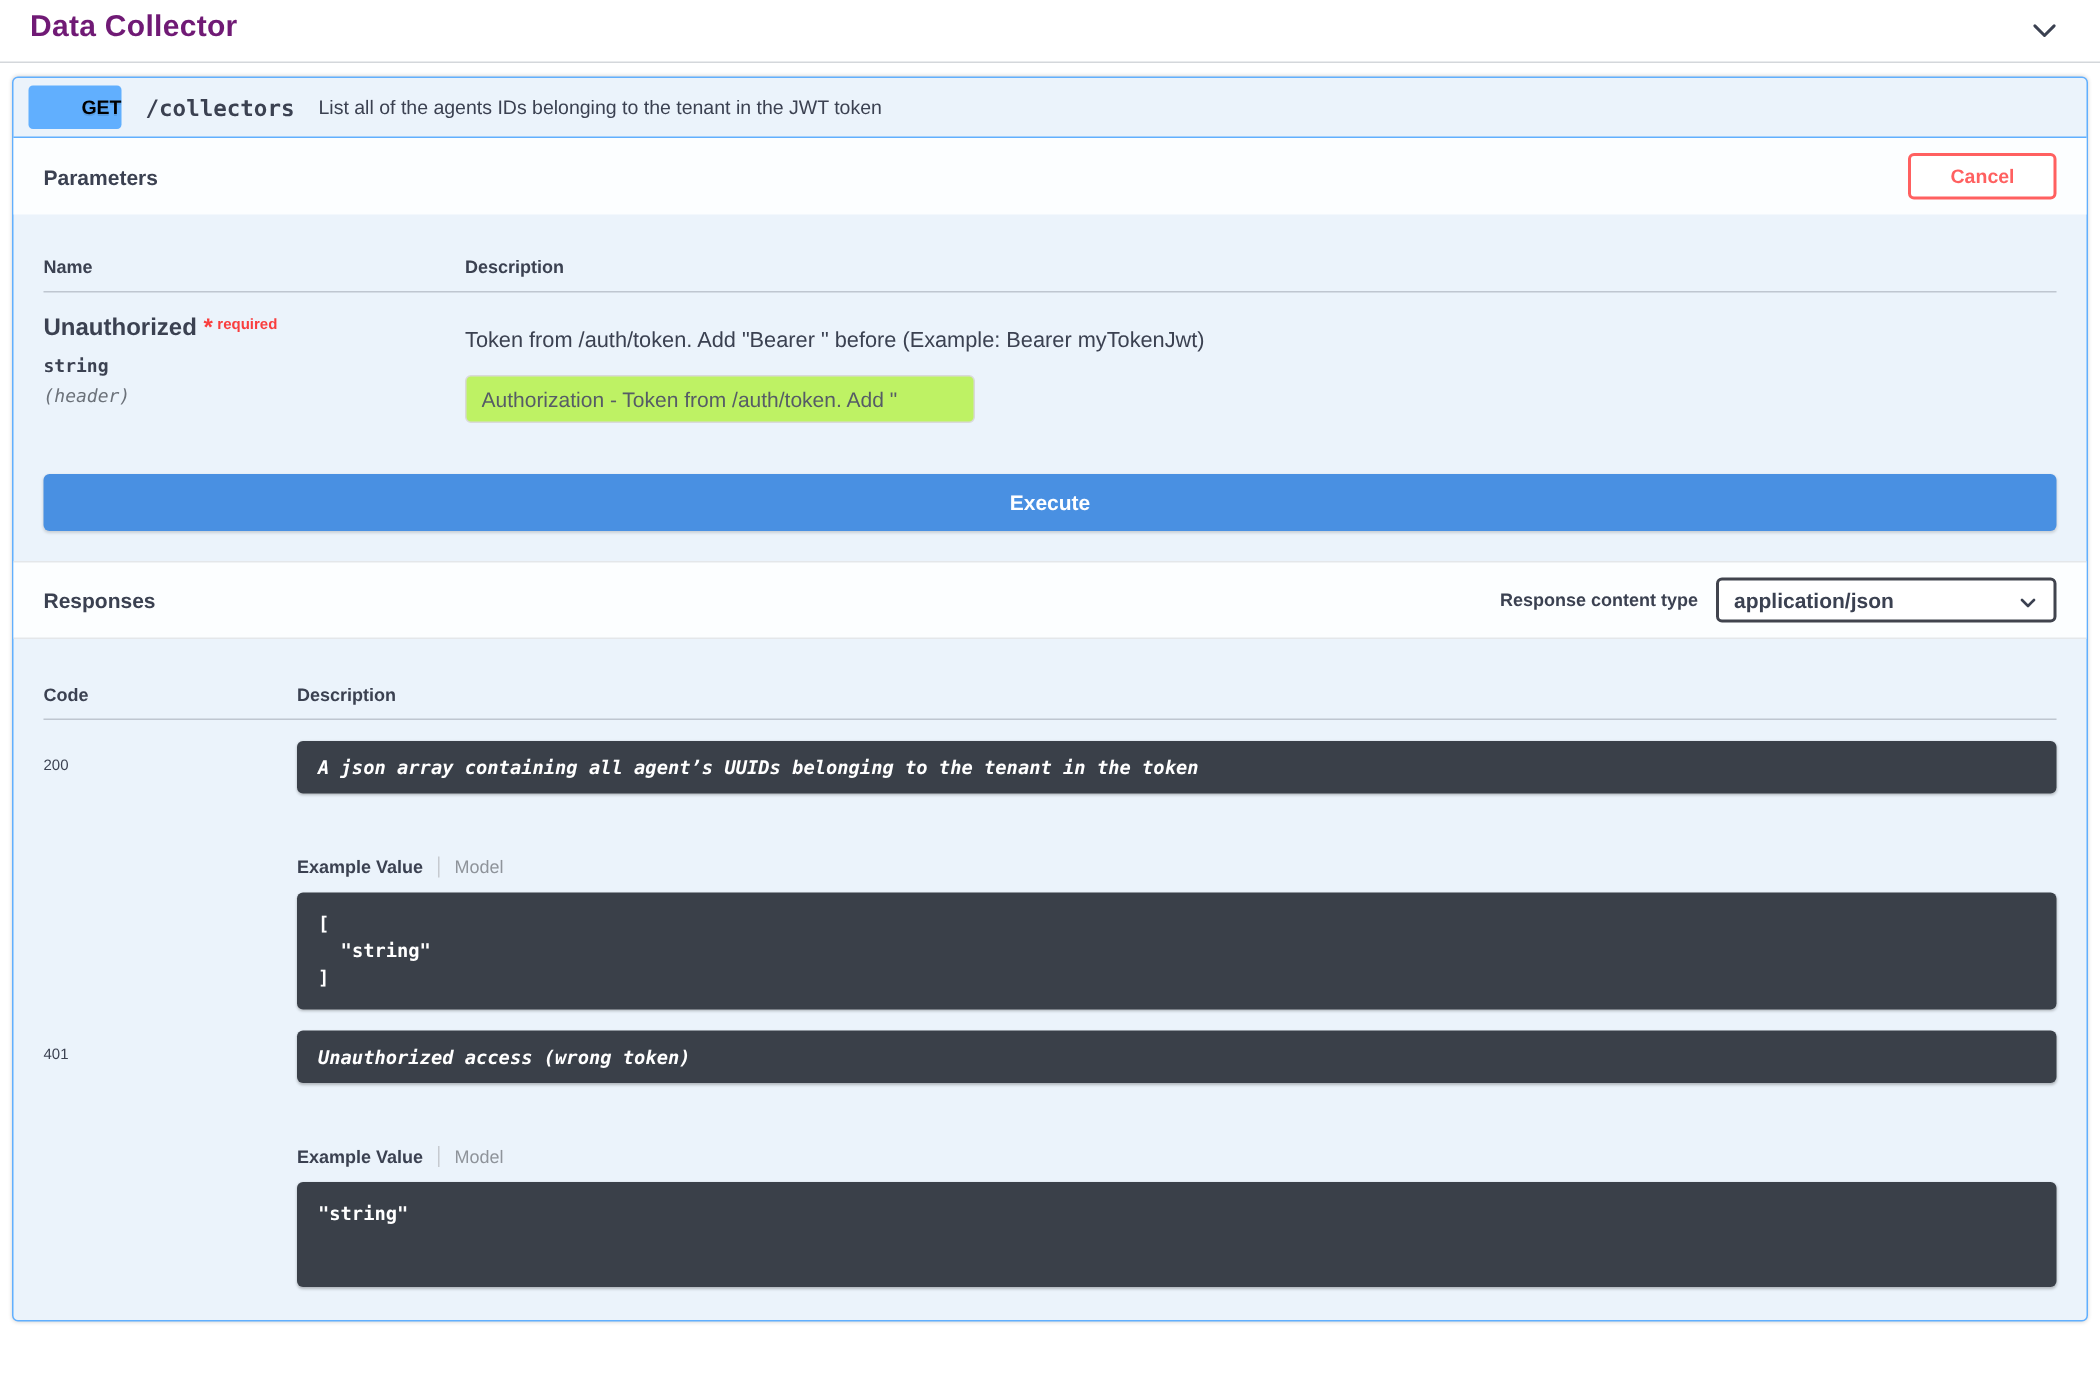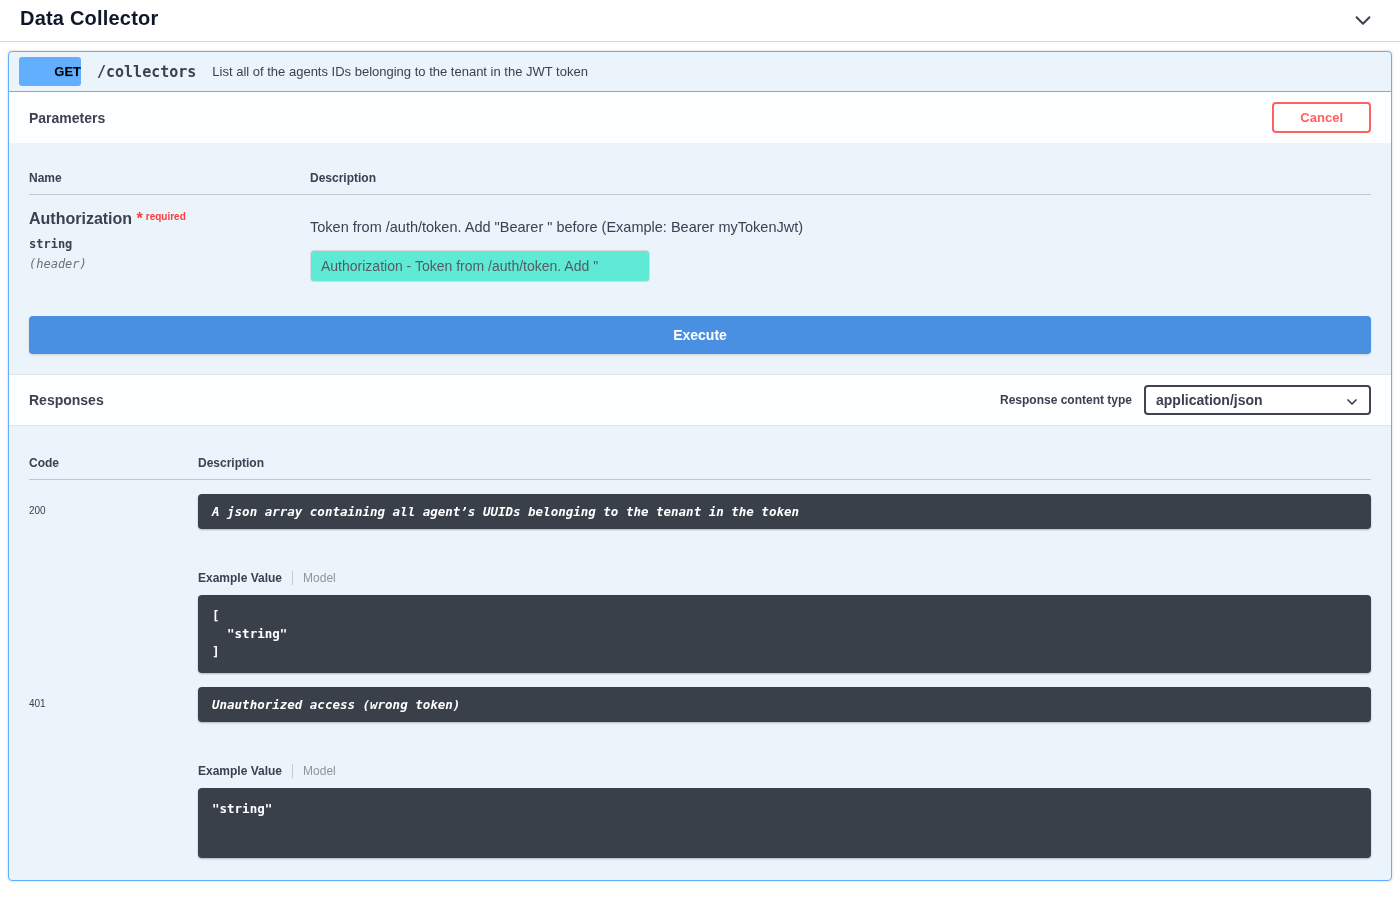--- a/index.html
+++ b/index.html
@@ -2,21 +2,21 @@
 <html><head>
 <meta charset="utf-8">
 <style>
   * { box-sizing: border-box; margin: 0; padding: 0; }
   html, body { width: 1400px; height: 916px; background: #ffffff; overflow: hidden; }
   body { font-family: "Liberation Sans", sans-serif; color: #3b4151; }
 
   
   .tag-header { display: flex; justify-content: space-between; align-items: flex-start;
                 padding: 7px 26px 0 20px; height: 41px; }
-  .tag-title { font-size: 20px; font-weight: bold; color: #0f172a; letter-spacing: 0.2px; }
+  .tag-title { font-size: 20px; font-weight: bold; color: #701a75; letter-spacing: 0.2px; }
   .tag-chevron { margin-top: 2px; cursor: pointer; line-height: 0; }
   .tag-divider { border: none; border-top: 1px solid #d4d7db; }
 
   
   .opblock { margin: 9px 8px 0; border: 1px solid #61affe; border-radius: 4px;
              background: #ebf3fb; box-shadow: 0 0 3px rgba(0,0,0,.18); }
 
   .opblock-summary { display: flex; align-items: center; gap: 16px;
                      padding: 5px 10px; border-bottom: 1px solid #61affe; cursor: pointer; }
   .method-badge { background: #61affe; color: #000000; font-weight: bold; font-size: 13px;
@@ -44,21 +44,21 @@
   .param-row { display: flex; padding: 15px 0 12px; }
   .param-name-line { font-size: 16px; font-weight: bold; color: #3b4151; }
   .required-star { color: #f93e3e; }
   .required-label { color: #f93e3e; font-size: 10px; position: relative; top: -4px; margin-left: 3px; }
   .param-type { font-family: "DejaVu Sans Mono", monospace; font-weight: bold;
                 font-size: 12px; margin-top: 9px; }
   .param-in { font-family: "DejaVu Sans Mono", monospace; font-style: italic;
               font-size: 12px; color: #6b7179; margin-top: 6px; }
   .param-desc-text { font-size: 14.5px; margin: 9px 0 15px; }
   .param-input { width: 340px; height: 32px; padding: 0 10px; font-size: 14px;
-                 font-family: inherit; color: #3b4151; background: #5eead4;
+                 font-family: inherit; color: #3b4151; background: #bef264;
                  border: 1px solid #d9d9d9; border-radius: 4px; outline: none; }
   .param-input::placeholder { color: #565c66; opacity: 1; }
 
   
   .execute-wrap { padding: 22px 20px 20px; }
   .btn-execute { display: block; width: 100%; background: #4990e2; border: none;
                  color: #fff; font-family: inherit; font-weight: bold; font-size: 14px;
                  padding: 11px 0; border-radius: 4px; cursor: pointer;
                  box-shadow: 0 1px 2px rgba(0,0,0,.15); }
 
@@ -122,21 +122,21 @@
 
   <div class="params-body">
     <div class="table-head">
       <span class="col-name">Name</span>
       <span class="col-flex">Description</span>
     </div>
 
     <div class="param-row">
       <div class="col-name">
         <div class="param-name-line">
-          <span>Authorization</span>
+          <span>Unauthorized</span>
           <span class="required-star">*</span><span class="required-label">required</span>
         </div>
         <div class="param-type">string</div>
         <div class="param-in">(header)</div>
       </div>
       <div class="col-flex">
         <p class="param-desc-text">Token from /auth/token. Add "Bearer " before (Example: Bearer myTokenJwt)</p>
         <input class="param-input" type="text" placeholder="Authorization - Token from /auth/token. Add &quot;" style="">
       </div>
     </div>

